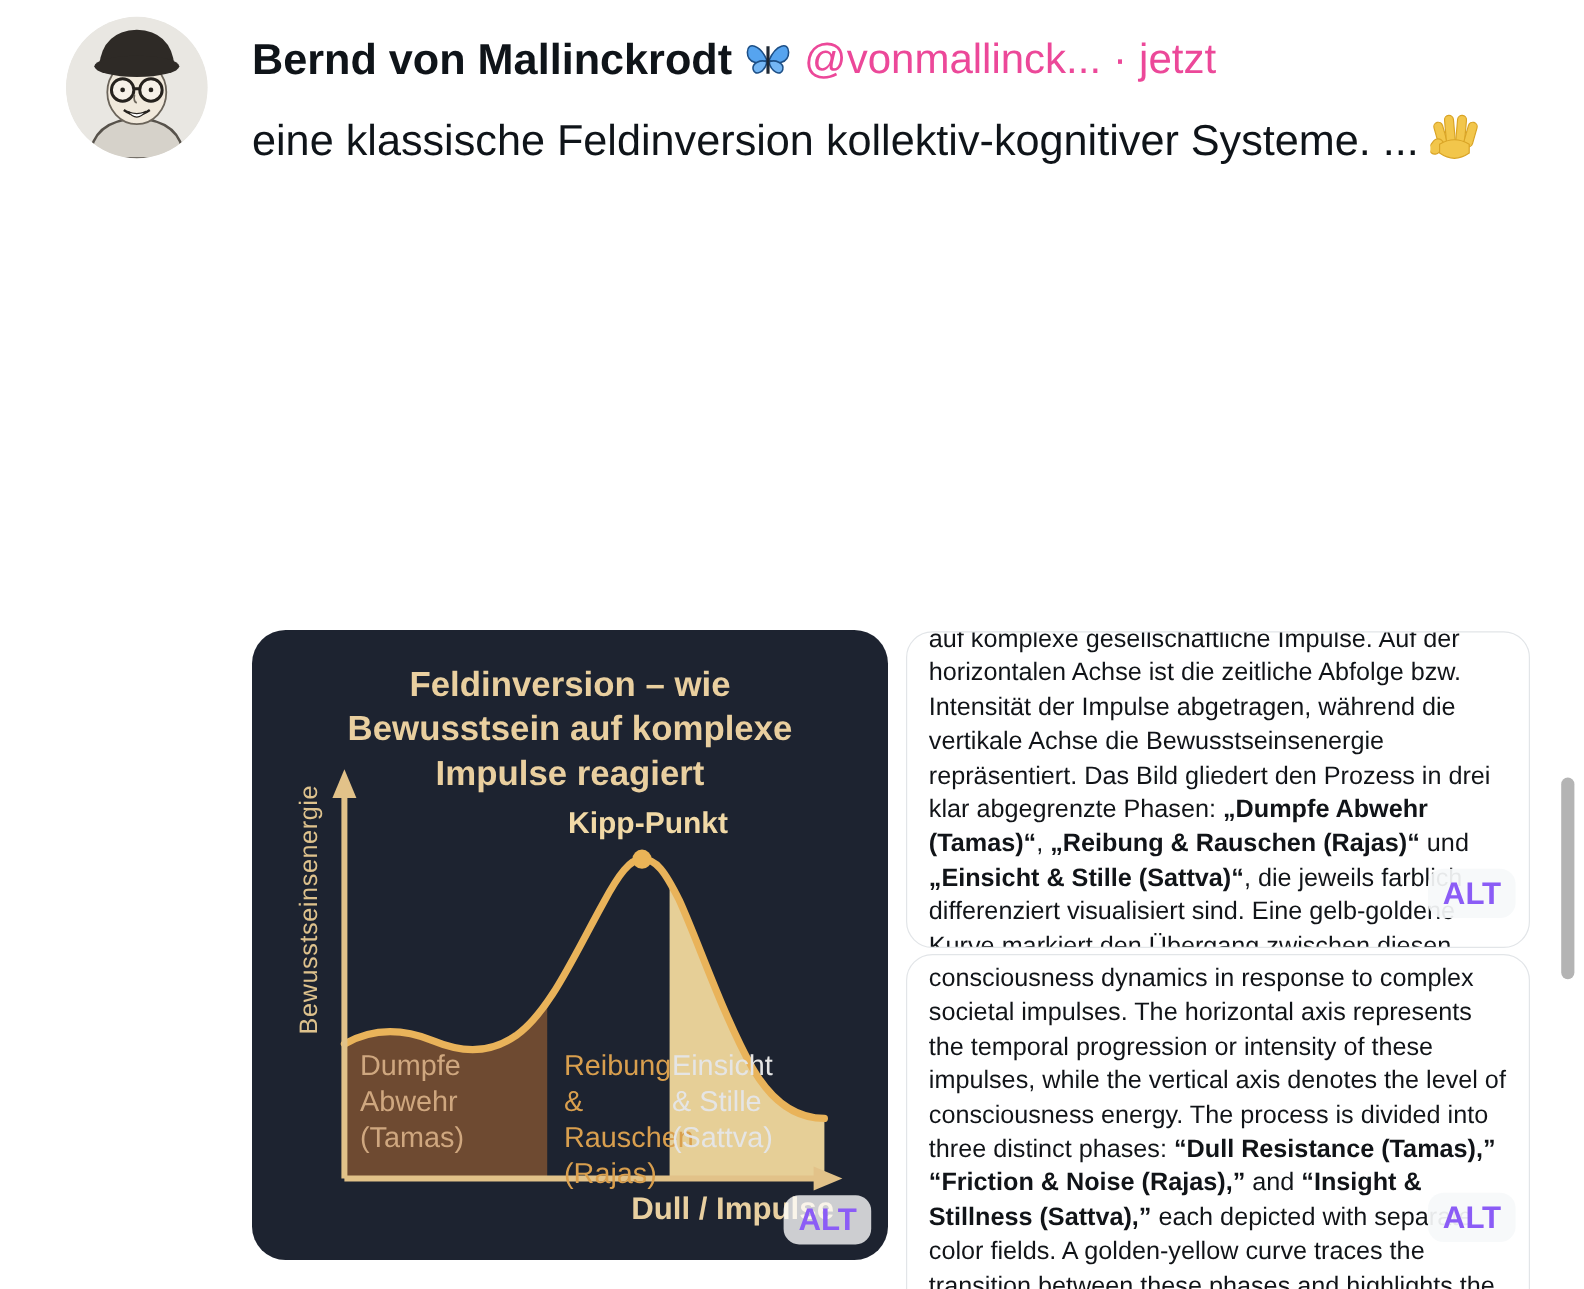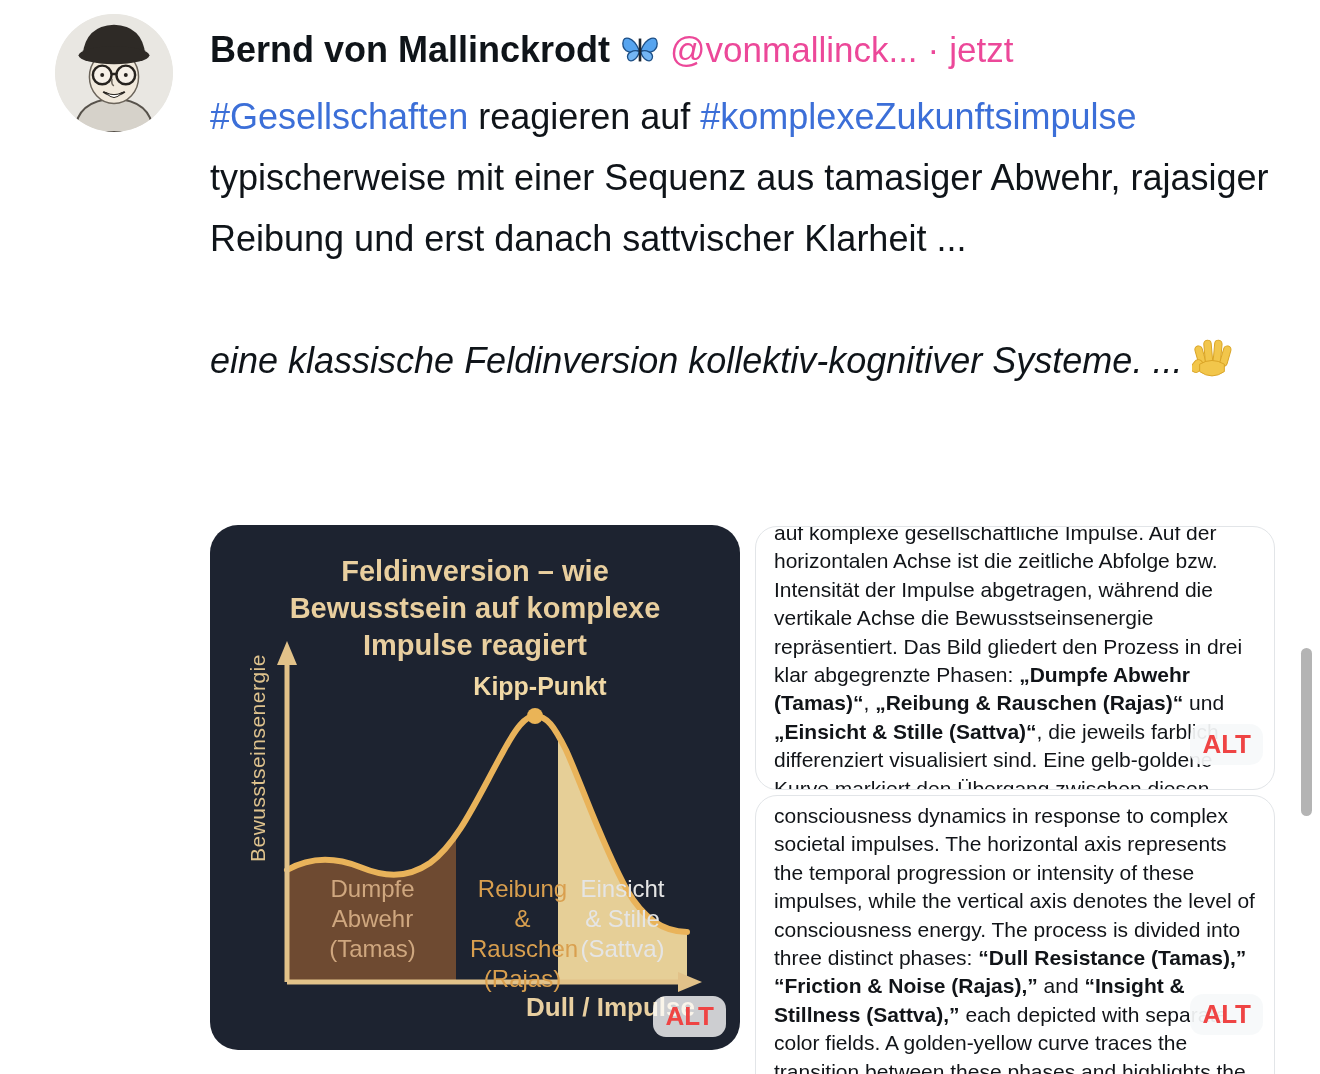--- a/index.html
+++ b/index.html
@@ -31,27 +31,27 @@
   #chart-svg { position:absolute; inset:0; }
   .c-title { left:15px; top:28px; width:500px; text-align:center; font-size:29px;
              font-weight:700; line-height:37px; color:#e9cf9f; white-space:pre-line; }
   .c-kipp  { left:240px; top:147px; width:180px; text-align:center; font-size:25px;
              font-weight:600; color:#f1d9a6; }
   .c-ylab  { left:-100px; top:219px; width:300px; height:28px; text-align:center;
              font-size:21px; letter-spacing:0.5px; color:#dec28d;
              transform:rotate(-90deg); }
   .c-xlab  { left:290px; top:467px; width:195px; text-align:right; font-size:26px;
              font-weight:700; color:#e8cfa0; }
-  .phase   { text-align:center; white-space:pre-line; font-size:24px; line-height:30px; }
+  .phase   { white-space:pre-line; font-size:24px; line-height:30px; }
   #phase-tamas  { left:90px;  top:349px; width:145px; color:#cfa77f; }
   #phase-rajas  { left:244px; top:349px; width:105px; color:#d99f4e;margin-left:16px; }
   #phase-sattva { left:350px; top:349px; width:125px; color:#e5e5e5; }
 
   
-  .alt-badge { position:absolute; font-size:26px; font-weight:700; color:#ef4444;
+  .alt-badge { position:absolute; font-size:26px; font-weight:700; color:#8b5cf6;
                padding:5px 12px; border-radius:13px; }
   #alt-chart { right:14px; top:471px; background:rgba(255,255,255,0.78); }
   .alt-card  { right:11px; background:rgba(246,249,250,0.93); }
 
   
   .alt-text-card { left:545px; width:520px; background:#ffffff;
                    border:1px solid #e2e5e8; border-radius:22px; overflow:hidden;
                    padding:6px 16px 0 18px; }
   #card-de { top:8px;  height:264px; }
   #card-en { top:277px; height:312px; }
@@ -99,21 +99,20 @@
     <path d="M11.5,12 C8.5,10.5 3.5,12.5 4.5,16 C5.5,19.5 10.5,17 11.5,12 Z" fill="#74b6f4" stroke="#1d4f86" stroke-width="0.8"></path>
     <path d="M12.5,12 C15.5,10.5 20.5,12.5 19.5,16 C18.5,19.5 13.5,17 12.5,12 Z" fill="#74b6f4" stroke="#1d4f86" stroke-width="0.8"></path>
     <line x1="12" y1="4" x2="12" y2="18" stroke="#1f2833" stroke-width="1.6"></line>
   </svg>
   <span class="handle">@vonmallinck...</span>
   <span class="sep">·</span>
   <span class="time">jetzt</span>
 </div>
 
 <div class="abs" id="post-body">
-  <p><span class="hashtag">#Gesellschaften</span><span> reagieren auf </span><span class="hashtag">#komplexeZukunftsimpulse</span><span> typischerweise mit einer Sequenz aus tamasiger Abwehr, rajasiger Reibung und erst danach sattvischer Klarheit ...</span></p>
   <p><span>eine klassische Feldinversion kollektiv-kognitiver Systeme. ... </span><svg class="hand-emoji" viewBox="0 0 32 34">
         <g fill="#f2c64b" stroke="#d9a426" stroke-width="0.8">
           <rect x="3.5" y="7" width="6" height="17" rx="3" transform="rotate(-16 6.5 15)"></rect>
           <rect x="10" y="2.5" width="6" height="21" rx="3" transform="rotate(-5 13 13)"></rect>
           <rect x="17.5" y="2.5" width="6" height="21" rx="3" transform="rotate(5 20.5 13)"></rect>
           <rect x="24" y="7" width="6" height="17" rx="3" transform="rotate(16 27 15)"></rect>
           <rect x="0.5" y="18" width="7.5" height="11" rx="3.7" transform="rotate(38 4 23)"></rect>
           <path d="M6,22 Q16,16 26,22 L26,28 Q16,35 6,28 Z"></path>
         </g>
       </svg></p>

